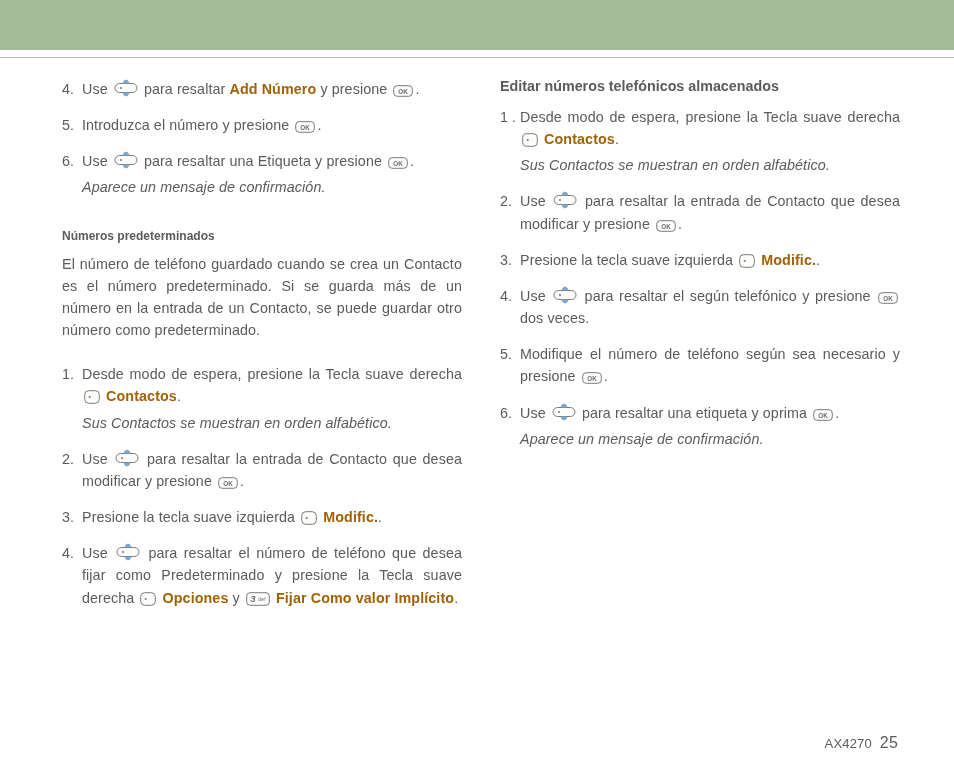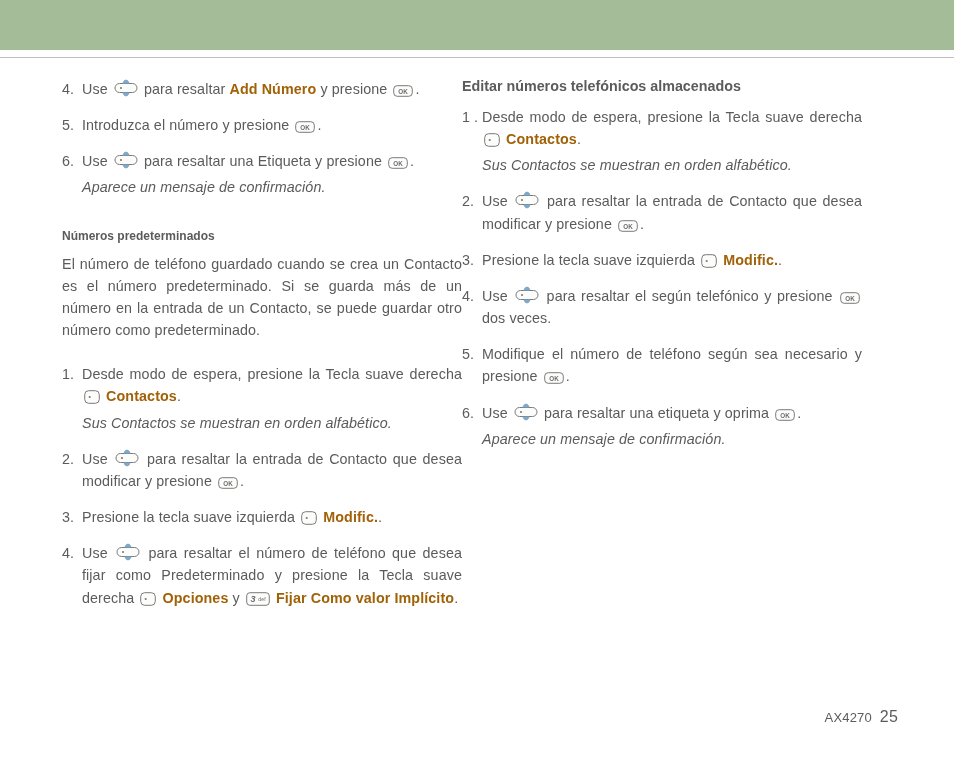--- a/index.html
+++ b/index.html
@@ -3,37 +3,37 @@
 <meta charset="utf-8">
 <style>
   * { box-sizing: border-box; margin: 0; padding: 0; }
   html, body { width: 954px; height: 764px; background: #ffffff; font-family: "Helvetica Neue", Arial, sans-serif; color: #5a5a5a; }
   .page { position: relative; width: 954px; height: 764px; background: #fff; }
   .topbar { position: absolute; left: 0; top: 0; width: 954px; height: 50px; background: #a5bc98; }
   .hr { position: absolute; left: 0; top: 57px; width: 954px; height: 1px; background: #bdbdbd; }
 
   .content { position: absolute; top: 78px; left: 0; width: 954px; display: flex; }
   .col-left  { width: 400px; margin-left: 62px; }
-  .col-right { width: 400px; }
+  .col-right { width: 400px; margin-left: 38px; }
 
   p, li { font-size: 14.3px; line-height: 1.55; letter-spacing: 0.1px; color: #5b5b5b; font-weight: 300; }
   .jst { text-align: justify; }
   b, .b { font-weight: 600; color: #a16207; }
   h3 { font-size: 12px; font-weight: 600; color: #5b5b5b; margin-bottom: 10px; }
   h4 { font-size: 14.3px; font-weight: 600; color: #5b5b5b; margin-bottom: 12px; }
 
   ol { list-style: none; }
   li { display: flex; margin-bottom: 14px; }
   li .num { flex: 0 0 20px; }
   li .txt { flex: 1; }
 
   .icon { display: inline-block; vertical-align: -3px; margin: 0 2px; }
   .nav svg, .ok svg, .dot svg, .key3 svg { display: block; }
 
-  .footer { position: absolute; right: 56px; bottom: 38px; font-size: 13px; color: #5c5c5c; letter-spacing: 0.2px; }
+  .footer { position: absolute; right: 56px; bottom: 12px; font-size: 13px; color: #5c5c5c; letter-spacing: 0.2px; }
   .footer .pn { font-size: 16px; margin-left: 4px; }
 
   .spacer16 { height: 16px; }
   .spacer22 { height: 22px; }
   .sub { margin-top: 4px; font-style: italic; }
 </style>
 </head>
 <body>
 
 <svg width="0" height="0" style="position:absolute">

